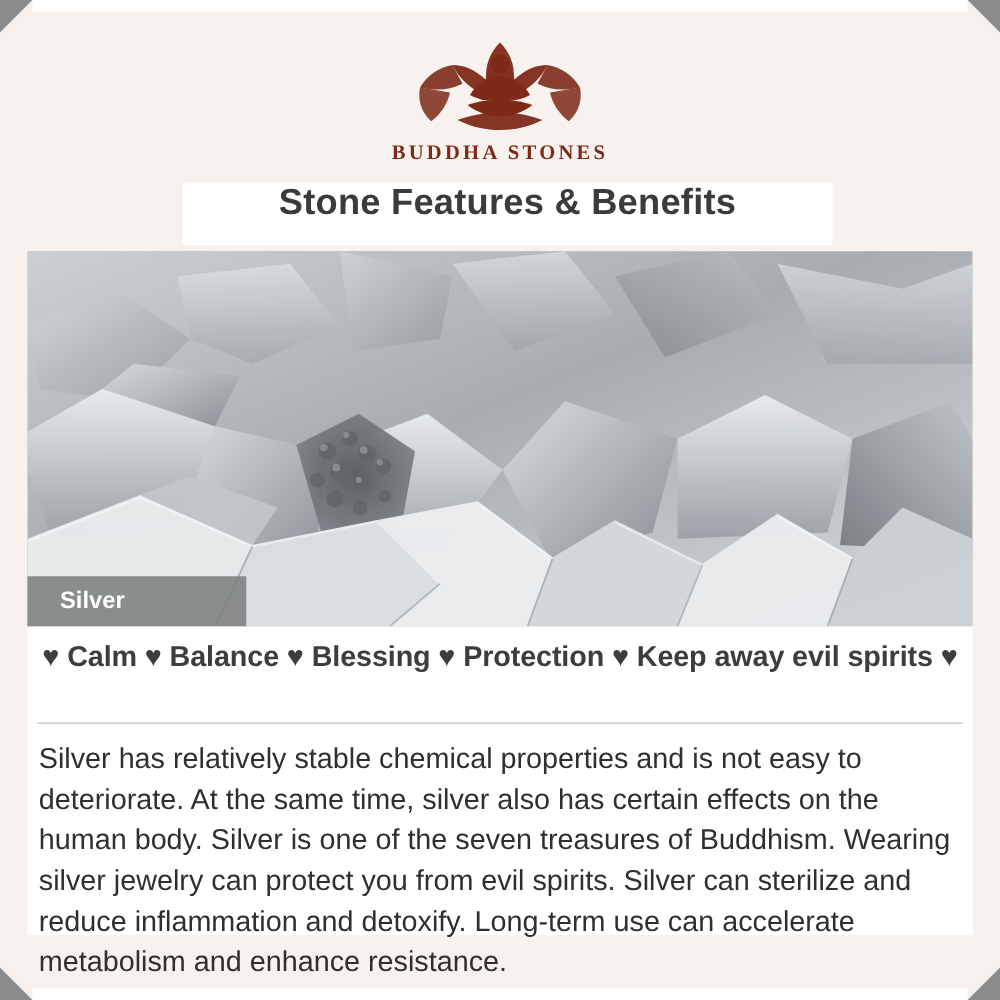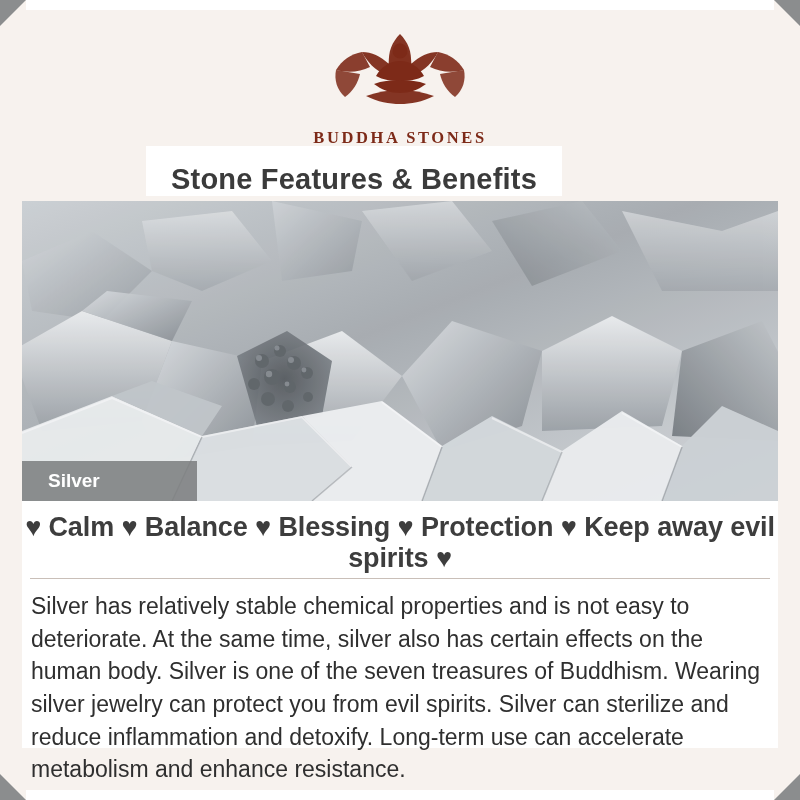--- a/index.html
+++ b/index.html
@@ -69,38 +69,38 @@
     top: 18px; left: 0; right: 0;
     height: 128px;
     display: flex;
     flex-direction: column;
     align-items: center;
     justify-content: flex-start;
     z-index: 4;
   }
   .logo-mark { width: 160px; height: 92px; }
   .logo-text {
-    margin-top: 18px;
+    margin-top: 2px;
     font-family: "Liberation Serif", serif;
     font-size: 16.5px;
     letter-spacing: 2.6px;
     color: #7d2a18;
     font-weight: 700;
   }
 
   
   .title-band {
     position: absolute;
     top: 146px;
     left: 146px;
-    width: 416px;
+    width: 520px;
     height: 50px;
     background: #ffffff;
     display: flex;
-    align-items: flex-end;
+    align-items: flex-start;
     justify-content: center;
     z-index: 4;
   }
   .title-band h1 {
     font-size: 29px;
     font-weight: 700;
     color: #3b3b3b;
     letter-spacing: 0.2px;
   }
 
@@ -138,21 +138,21 @@
   
   .benefits {
     position: absolute;
     top: 512px;
     left: 0; right: 0;
     text-align: center;
     z-index: 4;
   }
   .benefits .line {
     display: inline-block;
-    font-size: 27px;
+    font-size: 23px;
     font-weight: 700;
     color: #3d3d3d;
     letter-spacing: -0.1px;
   }
 
   .rule {
     position: absolute;
     left: 30px;
     right: 30px;
     top: 578px;

